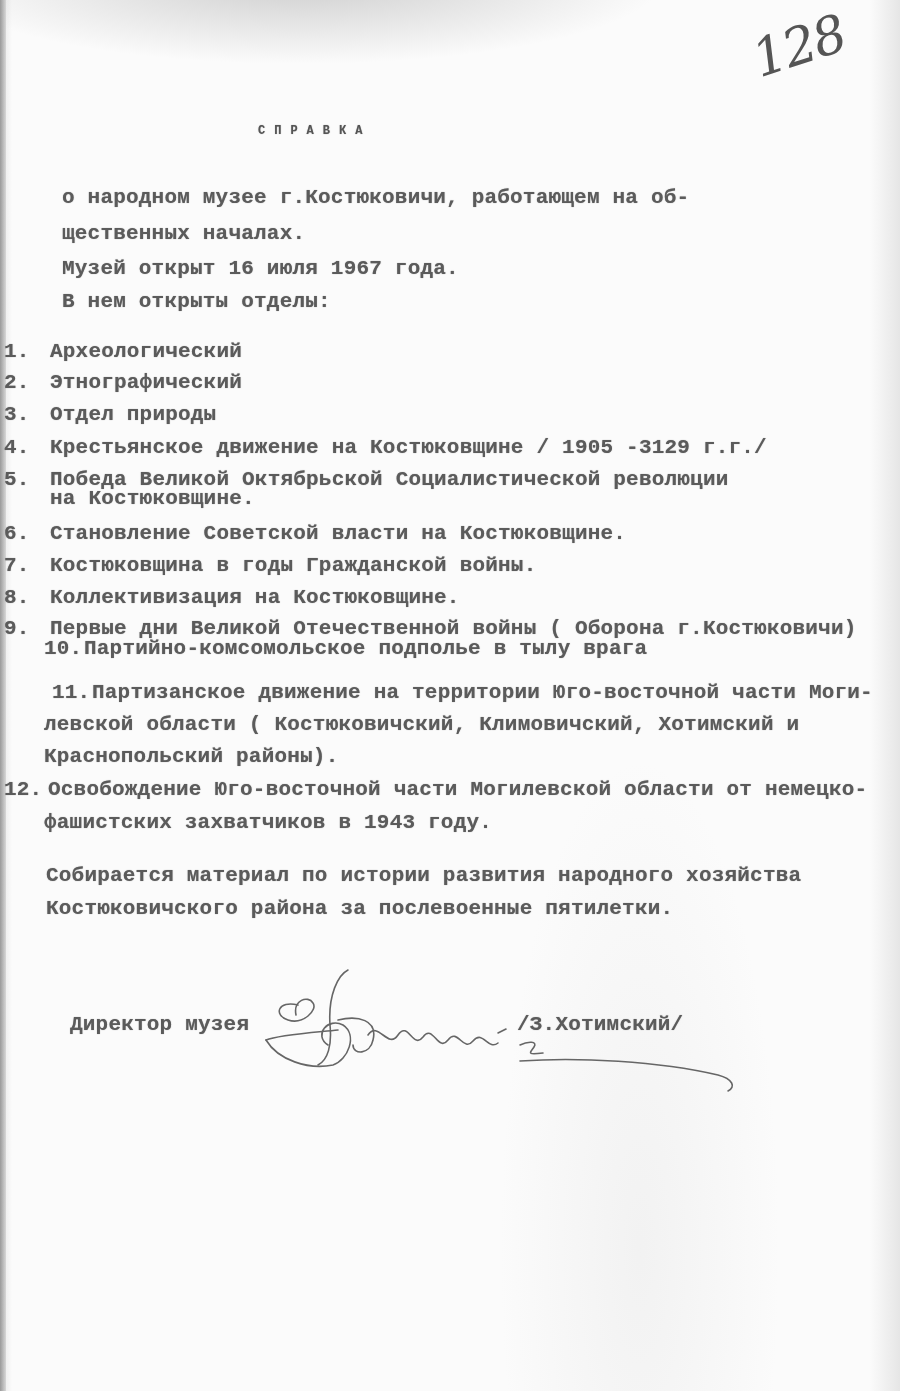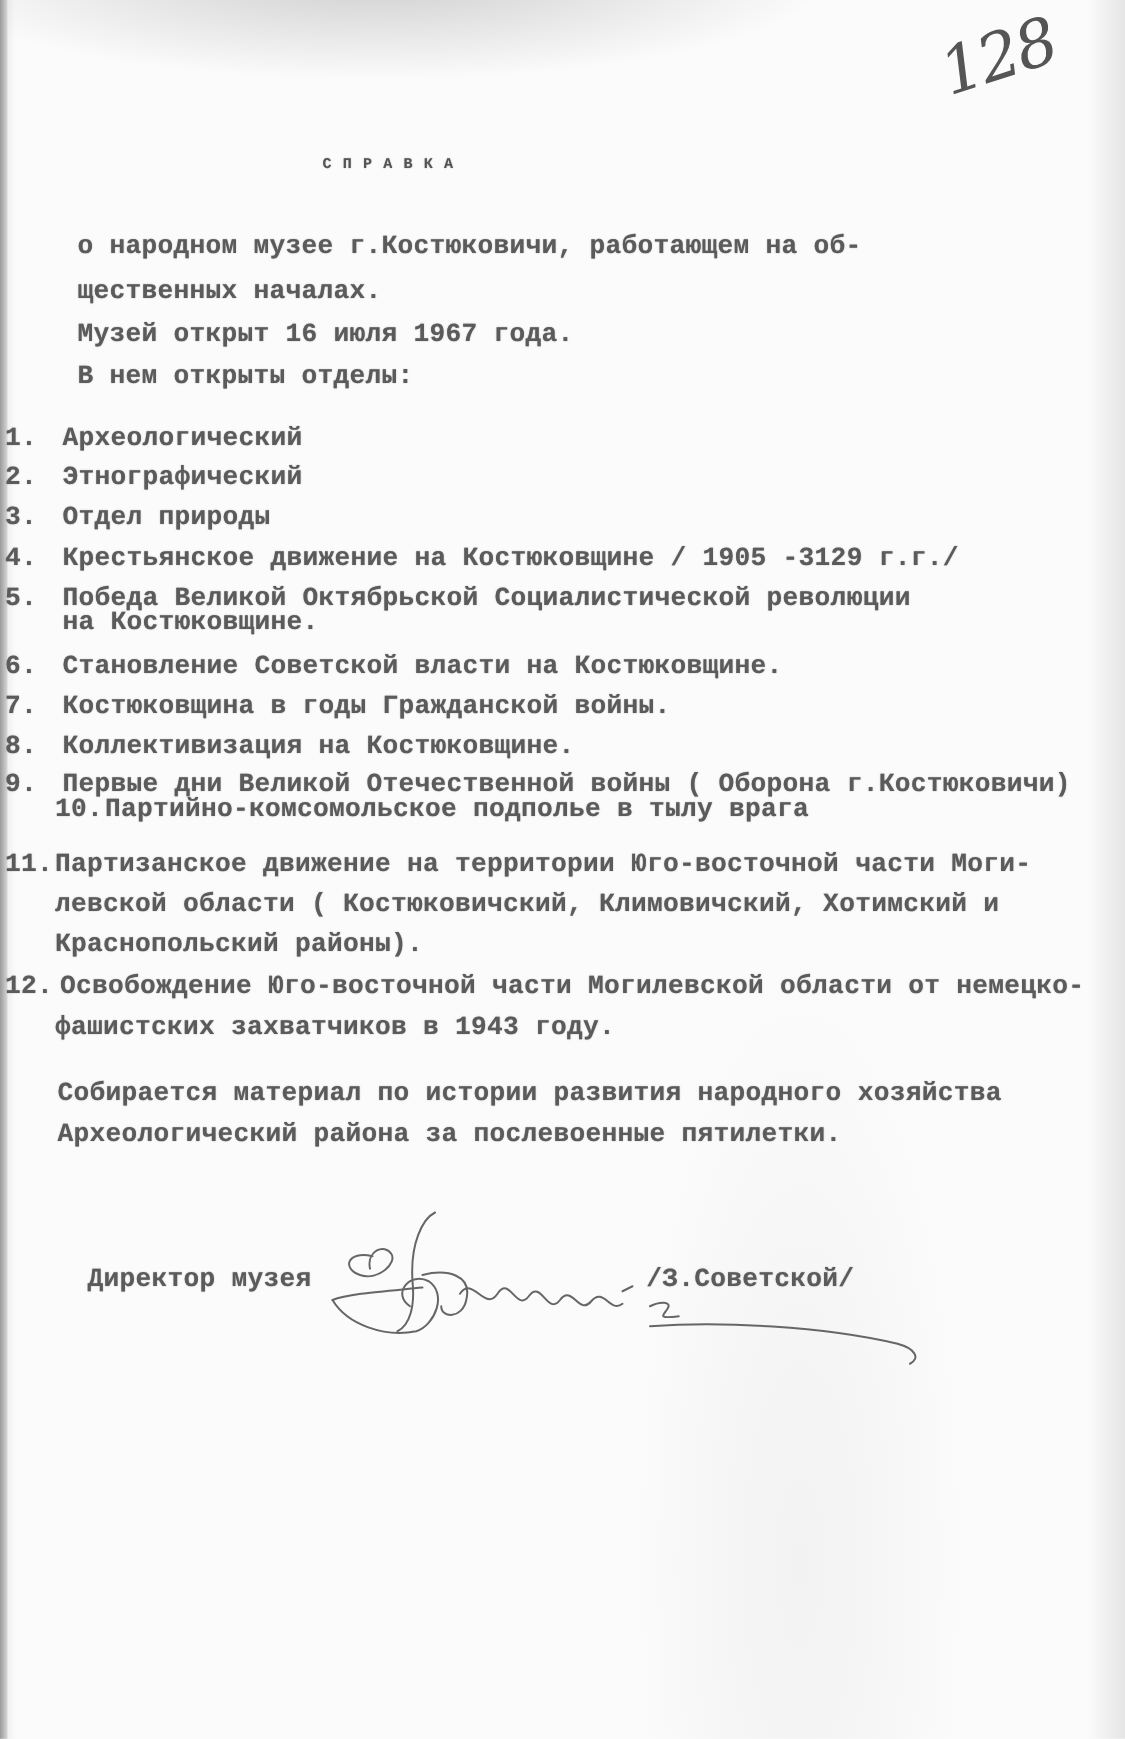--- a/index.html
+++ b/index.html
@@ -93,43 +93,43 @@
     <div class="typed" style="left:4px; top:586px;">
       <span class="list-num">8.</span><span>Коллективизация на Костюковщине.</span>
     </div>
     <div class="typed" style="left:4px; top:617px;">
       <span class="list-num">9.</span><span>Первые дни Великой Отечественной войны ( Оборона г.Костюковичи)</span>
     </div>
     <div class="typed" style="left:4px; top:637px;margin-left:40px;">
       <span class="list-num" style="width:40px;">10.</span><span>Партийно-комсомольское подполье в тылу врага</span>
     </div>
     <div class="typed" style="left:4px; top:681px;">
-      <span class="list-num" style="width:40px;">11.</span><span>Партизанское движение на территории Юго-восточной части Моги-</span>
+      <span class="list-num" style="width:40px;padding-left:48px;">11.</span><span>Партизанское движение на территории Юго-восточной части Моги-</span>
     </div>
     <div class="typed" style="left:44px; top:713px;">левской области ( Костюковичский, Климовичский, Хотимский и</div>
     <div class="typed" style="left:44px; top:745px;">Краснопольский районы).</div>
     <div class="typed" style="left:4px; top:778px;">
       <span class="list-num" style="width:44px;">12.</span><span>Освобождение Юго-восточной части Могилевской области от немецко-</span>
     </div>
     <div class="typed" style="left:44px; top:811px;">фашистских захватчиков в 1943 году.</div>
   </div>
 
   <div class="typed" style="left:46px; top:864px;">Собирается материал по истории развития народного хозяйства</div>
-  <div class="typed" style="left:46px; top:897px;">Археологический района за послевоенные пятилетки.</div>
+  <div class="typed" style="left:46px; top:897px;">Костюковичского района за послевоенные пятилетки.</div>
 
   <div class="typed" style="left:70px; top:1013px;">Директор музея</div>
 
   <svg class="signature" viewBox="0 0 480 130" xmlns="http://www.w3.org/2000/svg">
     <g fill="none" stroke="#666" stroke-width="1.6" stroke-linecap="round">
       <path d="M90 5 C 80 10, 70 30, 72 60 C 74 80, 70 95, 60 100"></path>
       <path d="M40 40 C 20 35, 15 50, 30 55 C 45 60, 60 45, 55 38 C 50 30, 35 35, 38 50"></path>
       <path d="M8 75 C 20 70, 50 68, 80 65"></path>
       <path d="M8 75 C 20 95, 50 105, 75 100 C 90 95, 100 70, 85 60 C 70 52, 55 70, 70 80"></path>
       <path d="M80 55 C 100 50, 120 55, 115 75 C 112 90, 95 90, 95 80"></path>
       <path d="M110 70 C 120 55, 130 85, 140 70 C 150 55, 155 85, 165 72 C 175 58, 180 88, 190 75 C 200 62, 205 88, 215 76 C 225 64, 230 86, 240 78"></path>
       <path d="M240 68 L 248 64"></path>
       <path d="M262 80 C 270 76, 280 76, 276 82 C 272 88, 268 90, 285 88"></path>
       <path d="M262 96 C 320 92, 400 96, 460 110 C 475 114, 478 122, 470 126"></path>
     </g>
   </svg>
 
-  <div class="typed" style="left:517px; top:1013px;">/З.Советской/</div>
+  <div class="typed" style="left:517px; top:1013px;">/З.Хотимский/</div>
 </div>
 
 </body></html>

